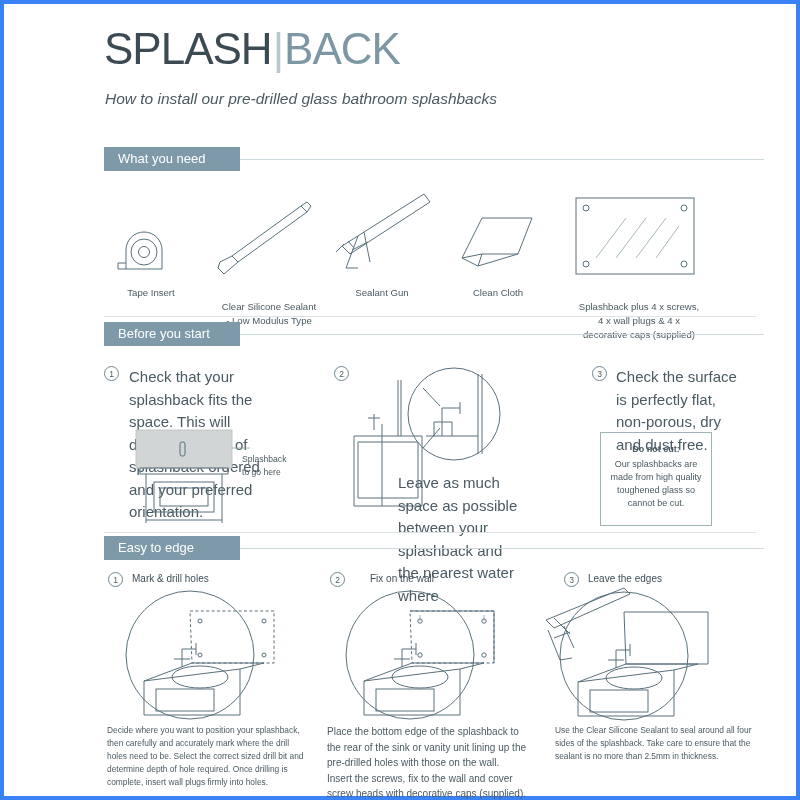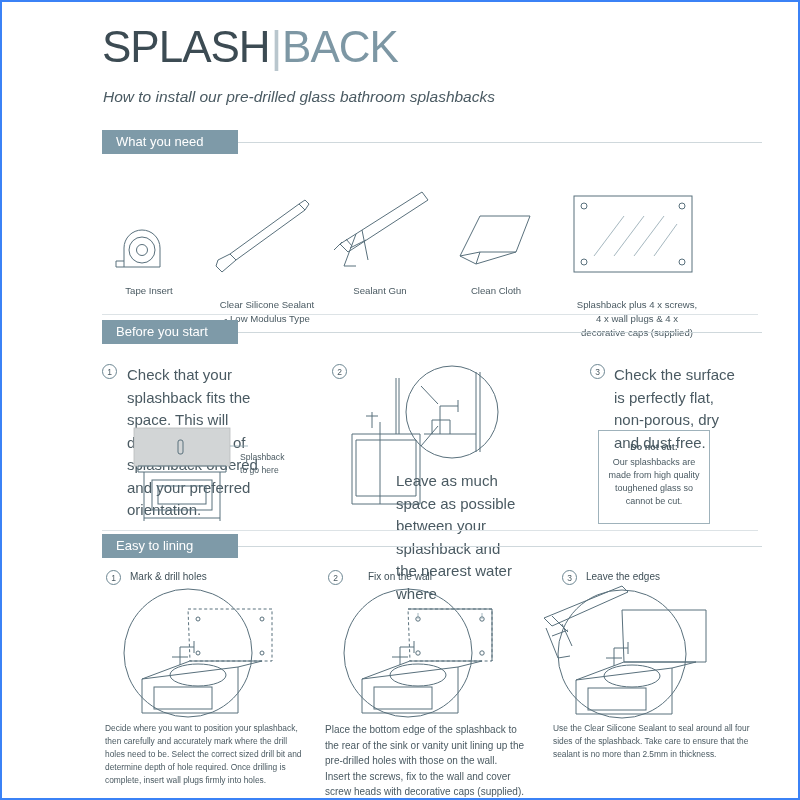--- a/index.html
+++ b/index.html
@@ -7,21 +7,21 @@
     width:800px;height:800px;
     background:#ffffff;
     font-family:"Liberation Sans", sans-serif;
     color:#3a4a52;
     overflow:hidden;
   }
   .page{
     position:relative;
     width:800px;height:800px;
     box-sizing:border-box;
-    border:2px solid #3b82f6;
+    border:4px solid #3b82f6;
     background:#fff;
   }
   
   .logo{
     position:absolute;left:100px;top:20px;
     font-size:44px;letter-spacing:-1px;font-weight:400;
   }
   .logo .splash{color:#3c4b53;font-weight:400;}
   .logo .divider{color:#b9c6cd;font-weight:300;padding:0 1px;}
   .logo .back{color:#7d97a4;font-weight:400;}
@@ -69,21 +69,21 @@
 </head>
 <body>
 
 <div class="page">
 
   <div class="logo">
     <span class="splash">SPLASH</span><span class="divider">|</span><span class="back">BACK</span>
   </div>
   <div class="subtitle">How to install our pre-drilled glass bathroom splashbacks</div>
 
-  <div class="sec-head" style="left:100px;top:128px;width:660px;">
+  <div class="sec-head" style="left:100px;top:143px;width:660px;">
     <div class="tab">What you need</div>
     <div class="rule"></div>
   </div>
 
   <div style="position:absolute;left:104px;top:218px;width:86px;height:56px;">
     <svg width="86" height="56" viewBox="0 0 86 56">
       <path class="ln" d="M18 47 L18 28 A18 18 0 0 1 54 28 L54 47 Z"></path>
       <circle class="ln" cx="36" cy="30" r="13"></circle>
       <circle class="ln" cx="36" cy="30" r="5.5"></circle>
       <path class="ln" d="M18 47 L10 47 L10 41 L18 41"></path>
@@ -238,21 +238,21 @@
   <div class="nocut" style="left:596px;top:428px;width:112px;height:94px;padding:10px 8px;">
     <div class="cap" style="font-size:9px;margin-bottom:2px;">
       <b>Do not cut:</b>
     </div>
     <div class="cap" style="font-size:9px;">Our splashbacks are made from high quality toughened glass so cannot be cut.</div>
   </div>
 
   <div class="divline" style="top:528px;"></div>
 
   <div class="sec-head" style="left:100px;top:532px;width:660px;">
-    <div class="tab">Easy to lining</div>
+    <div class="tab">Easy to edge</div>
     <div class="rule"></div>
   </div>
 
   <div style="position:absolute;left:104px;top:568px;">
     <div class="numcirc">
         <span>1</span>
       </div>
   </div>
   <div class="step-title" style="position:absolute;left:128px;top:569px;">Mark &amp; drill holes</div>
   <div style="position:absolute;left:100px;top:585px;width:210px;height:132px;">

